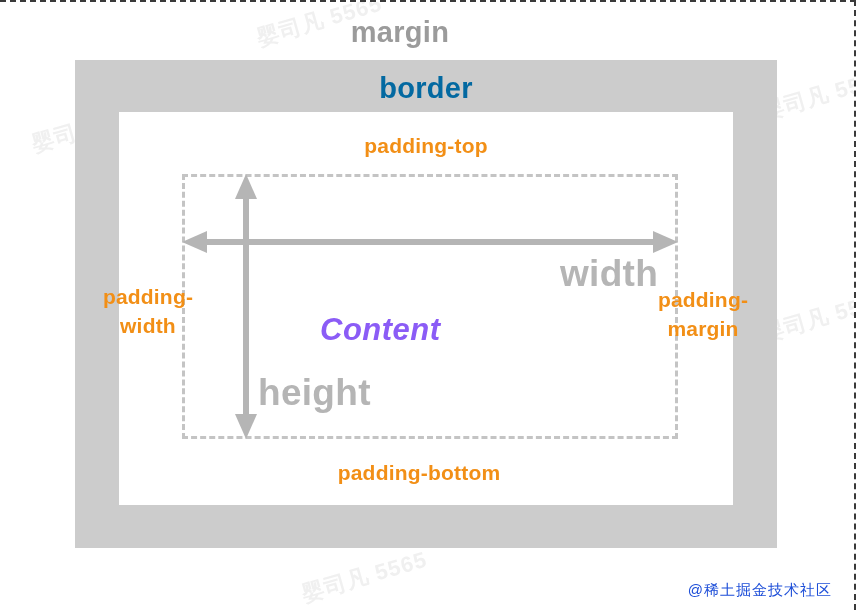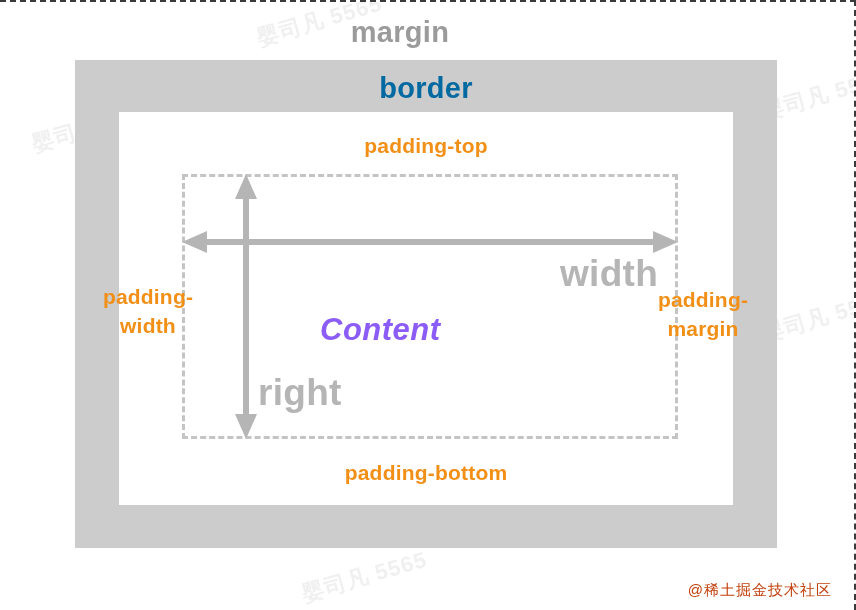--- a/index.html
+++ b/index.html
@@ -112,21 +112,21 @@
     letter-spacing: 0.2px;
     text-align: center;
     line-height: 1.4;
   }
   .pad-top {
     left: 119px;
     top: 129px;
     width: 614px;
   }
   .pad-bottom {
-    left: 119px;
+    left: 112px;
     top: 456px;
     width: 614px;
   }
   .pad-left {
     left: 88px;
     top: 280px;
     width: 120px;
   }
   .pad-right {
     left: 643px;
@@ -158,21 +158,21 @@
   .height-label {
     left: 258px;
     top: 370px;
   }
 
   
   .footer-wm {
     position: absolute;
     right: 22px;
     bottom: 10px;
-    color: #c2410c;
+    color: #1d4ed8;
     font-size: 15px;
     letter-spacing: 1px;
   }
 </style>
 </head>
 <body>
 
 <div id="stage">
 
   <div class="wm" style="left:255px; top:4px;">婴司凡 5565</div>
@@ -215,17 +215,17 @@
     <polygon points="678,240 653,229 653,251" fill="#b5b5b5"></polygon>
 
     <line x1="246" y1="189" x2="246" y2="420" stroke="#b5b5b5" stroke-width="6"></line>
     <polygon points="246,172 235,197 257,197" fill="#b5b5b5"></polygon>
     <polygon points="246,437 235,412 257,412" fill="#b5b5b5"></polygon>
   </svg>
 
   <div class="content-label">Content</div>
 
   <div class="dim-label width-label">width</div>
-  <div class="dim-label height-label">right</div>
+  <div class="dim-label height-label">height</div>
 
   <div class="footer-wm">@稀土掘金技术社区</div>
 
 </div>
 
 </body></html>

